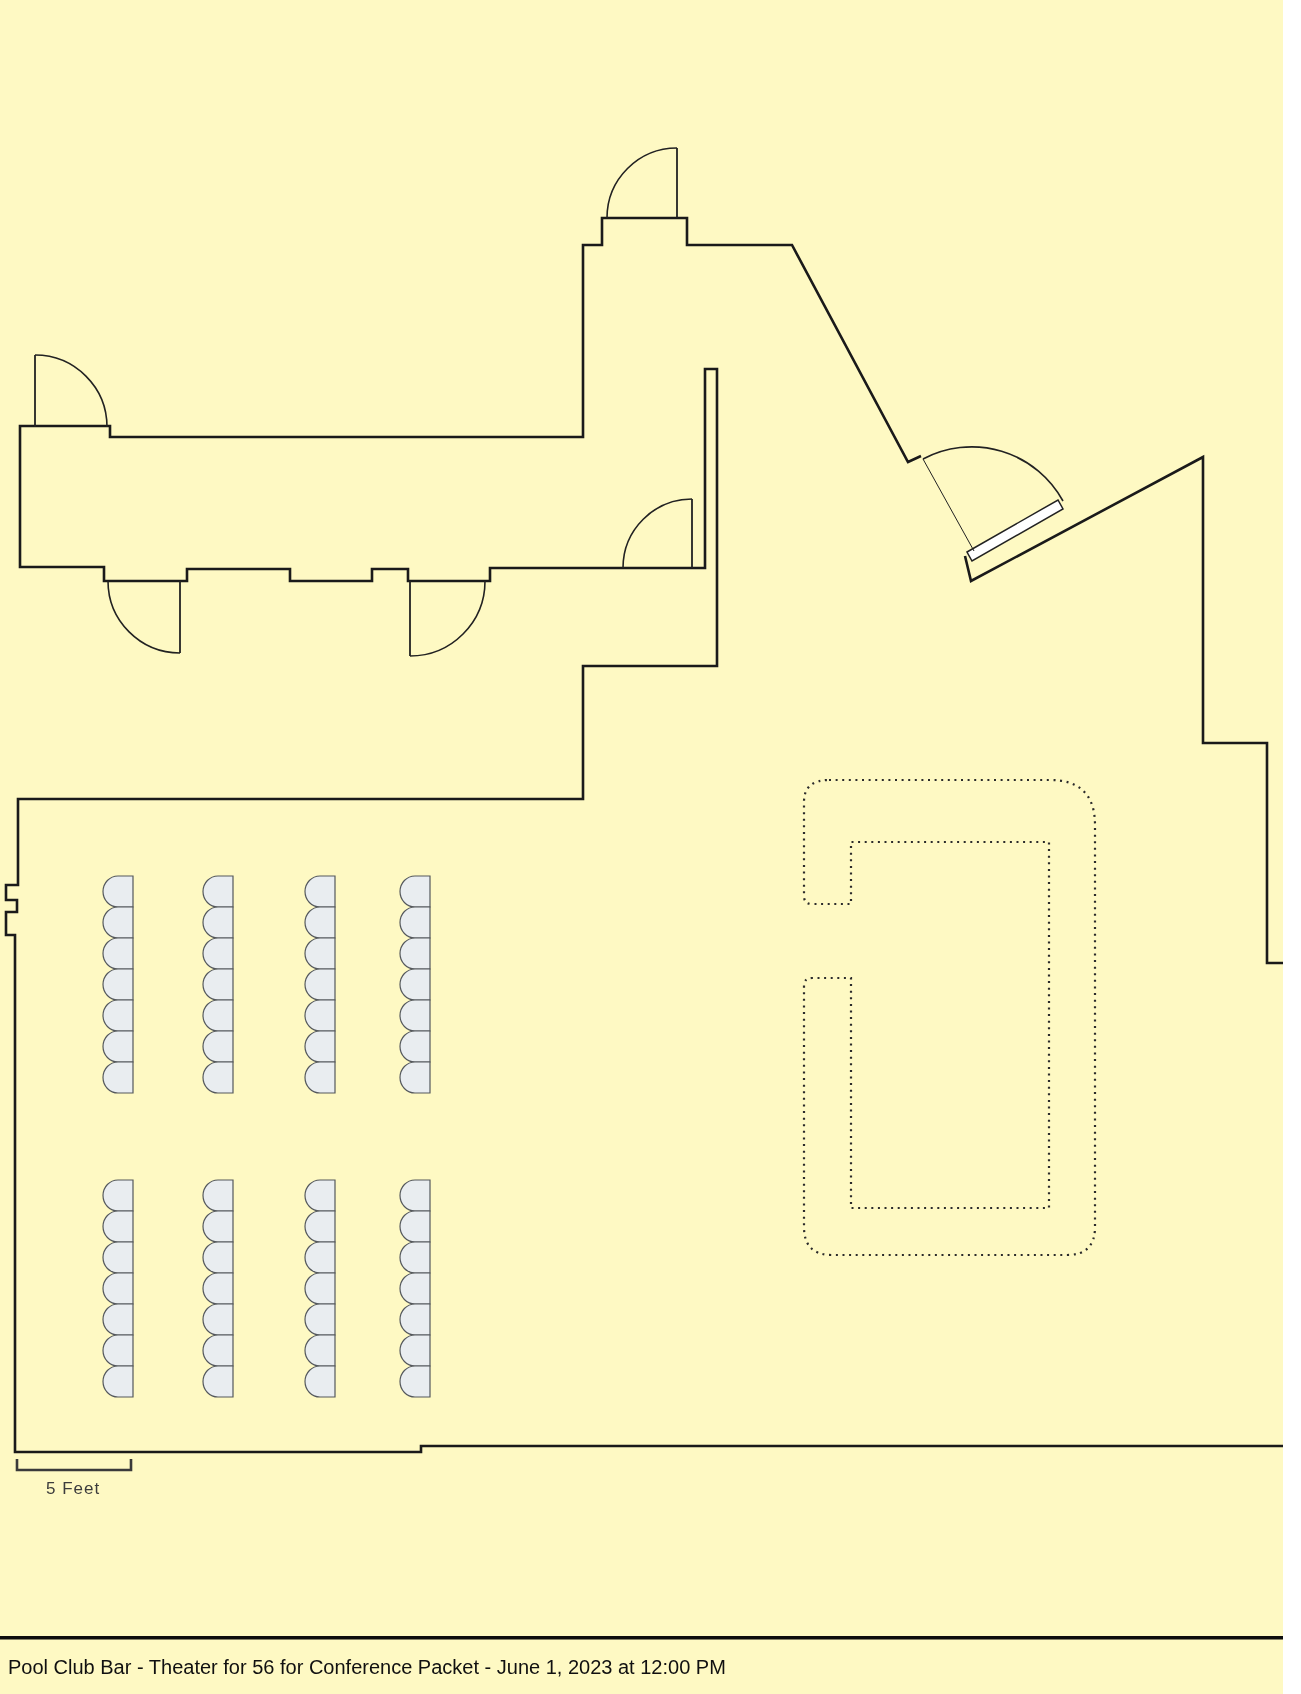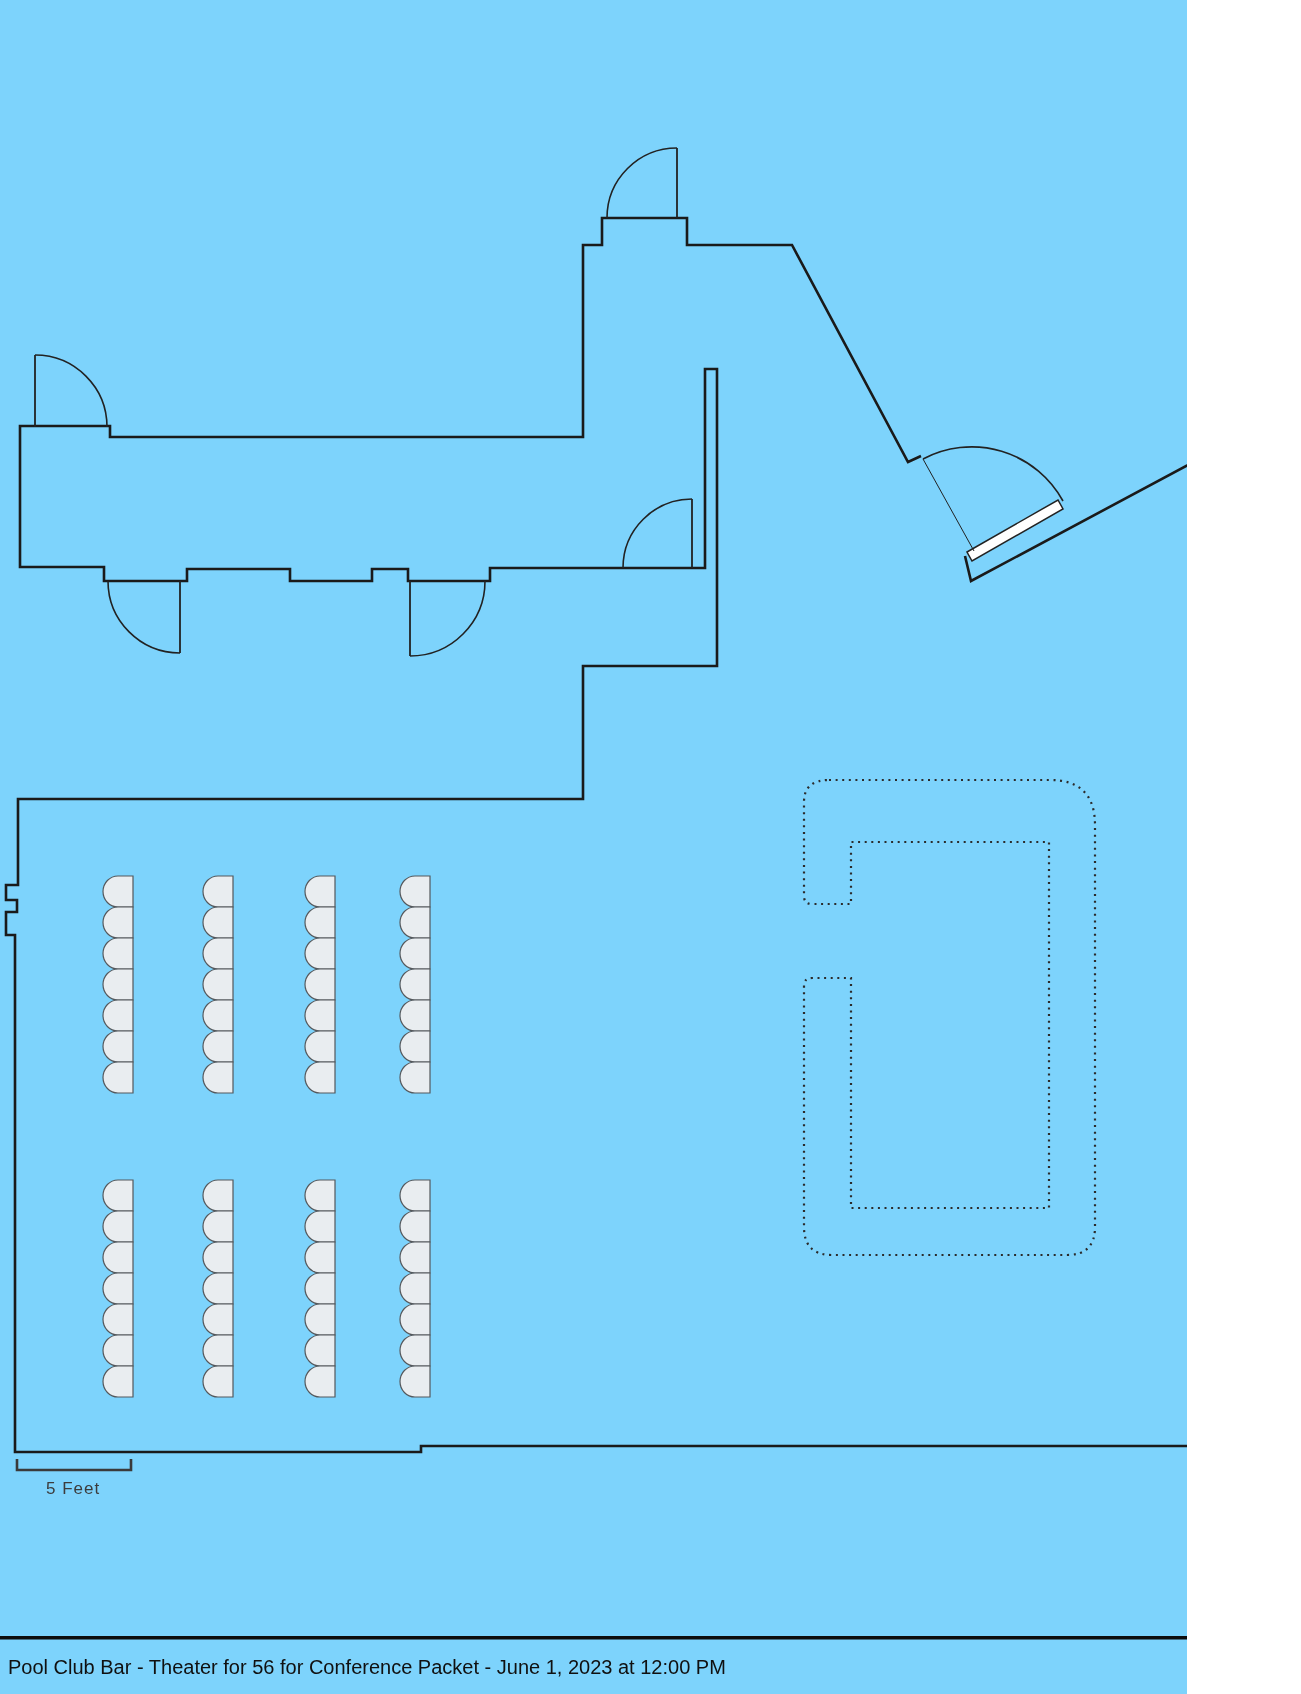--- a/index.html
+++ b/index.html
@@ -1,19 +1,19 @@
 <!DOCTYPE html>
 <html style="--wall: #1a1a1a; --door: #222222; --dotted: #2b2b2b; --chair-fill: #e9edf0; --chair-stroke: #54585c;"><head>
 <meta charset="utf-8">
 <style>
   html,body{margin:0;padding:0;background:#ffffff;}
   .canvas{
     position:relative;
-    width:1187px;height:1694px;
-    background:#7dd3fc;
+    width:1283px;height:1694px;
+    background:#fef9c3;
     font-family:"Liberation Sans", sans-serif;
     overflow:hidden;
   }
   svg{position:absolute;left:0;top:0;}
   .wall{fill:none;stroke:var(--wall,#1a1a1a);stroke-width:2.6;stroke-linejoin:miter;}
   .door-arc{fill:none;stroke:var(--door,#222222);stroke-width:1.6;}
   .door-leaf{fill:none;stroke:var(--door,#222222);stroke-width:1.8;}
   .door-leaf-thin{fill:none;stroke:var(--door,#222222);stroke-width:1;}
   .door-sill{fill:#ffffff;stroke:var(--door,#222222);stroke-width:1.5;}
   .bar-dotted{fill:none;stroke:var(--dotted,#2b2b2b);stroke-width:2.2;stroke-dasharray:2 4.6;stroke-linecap:butt;}

